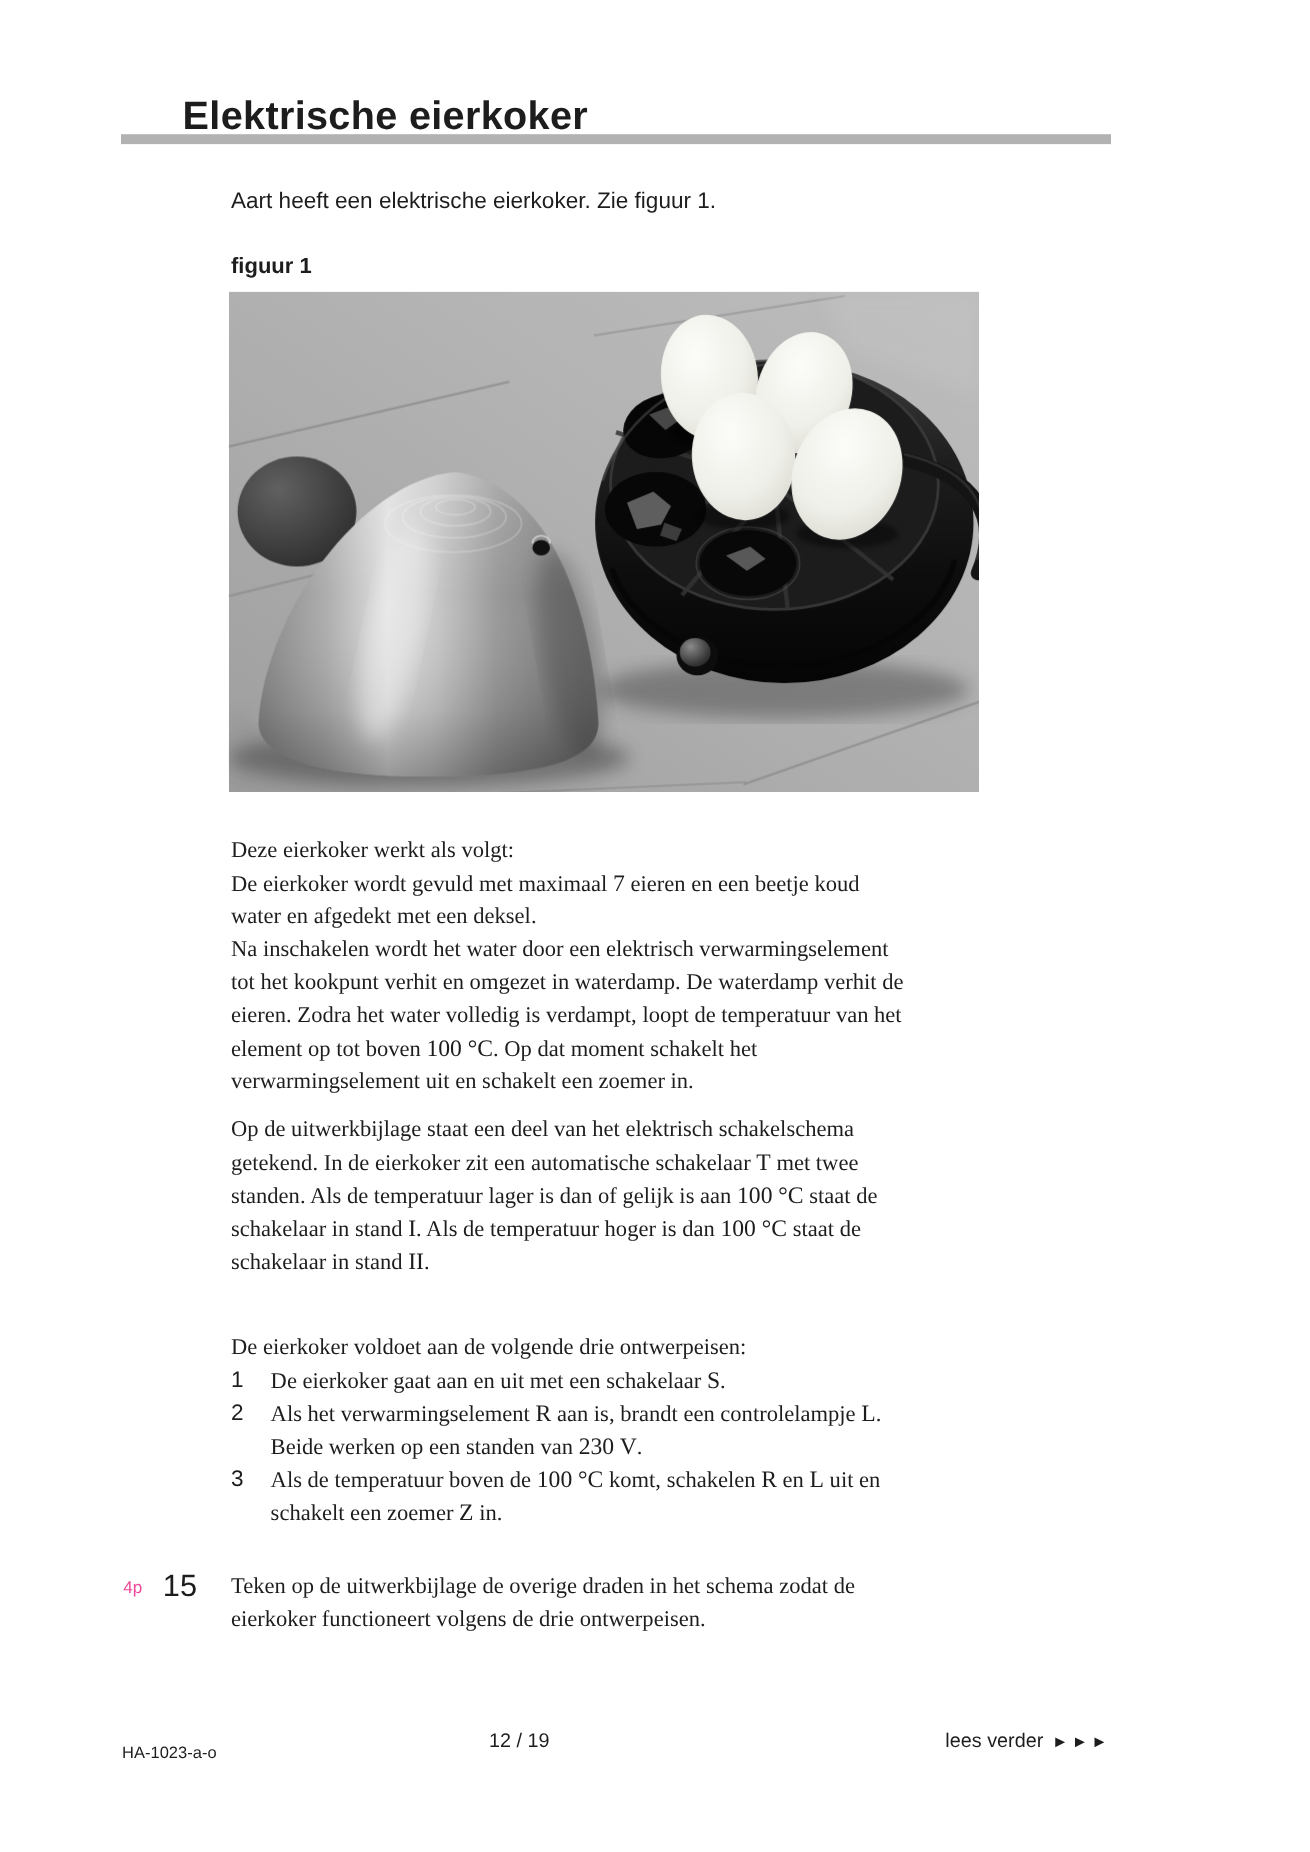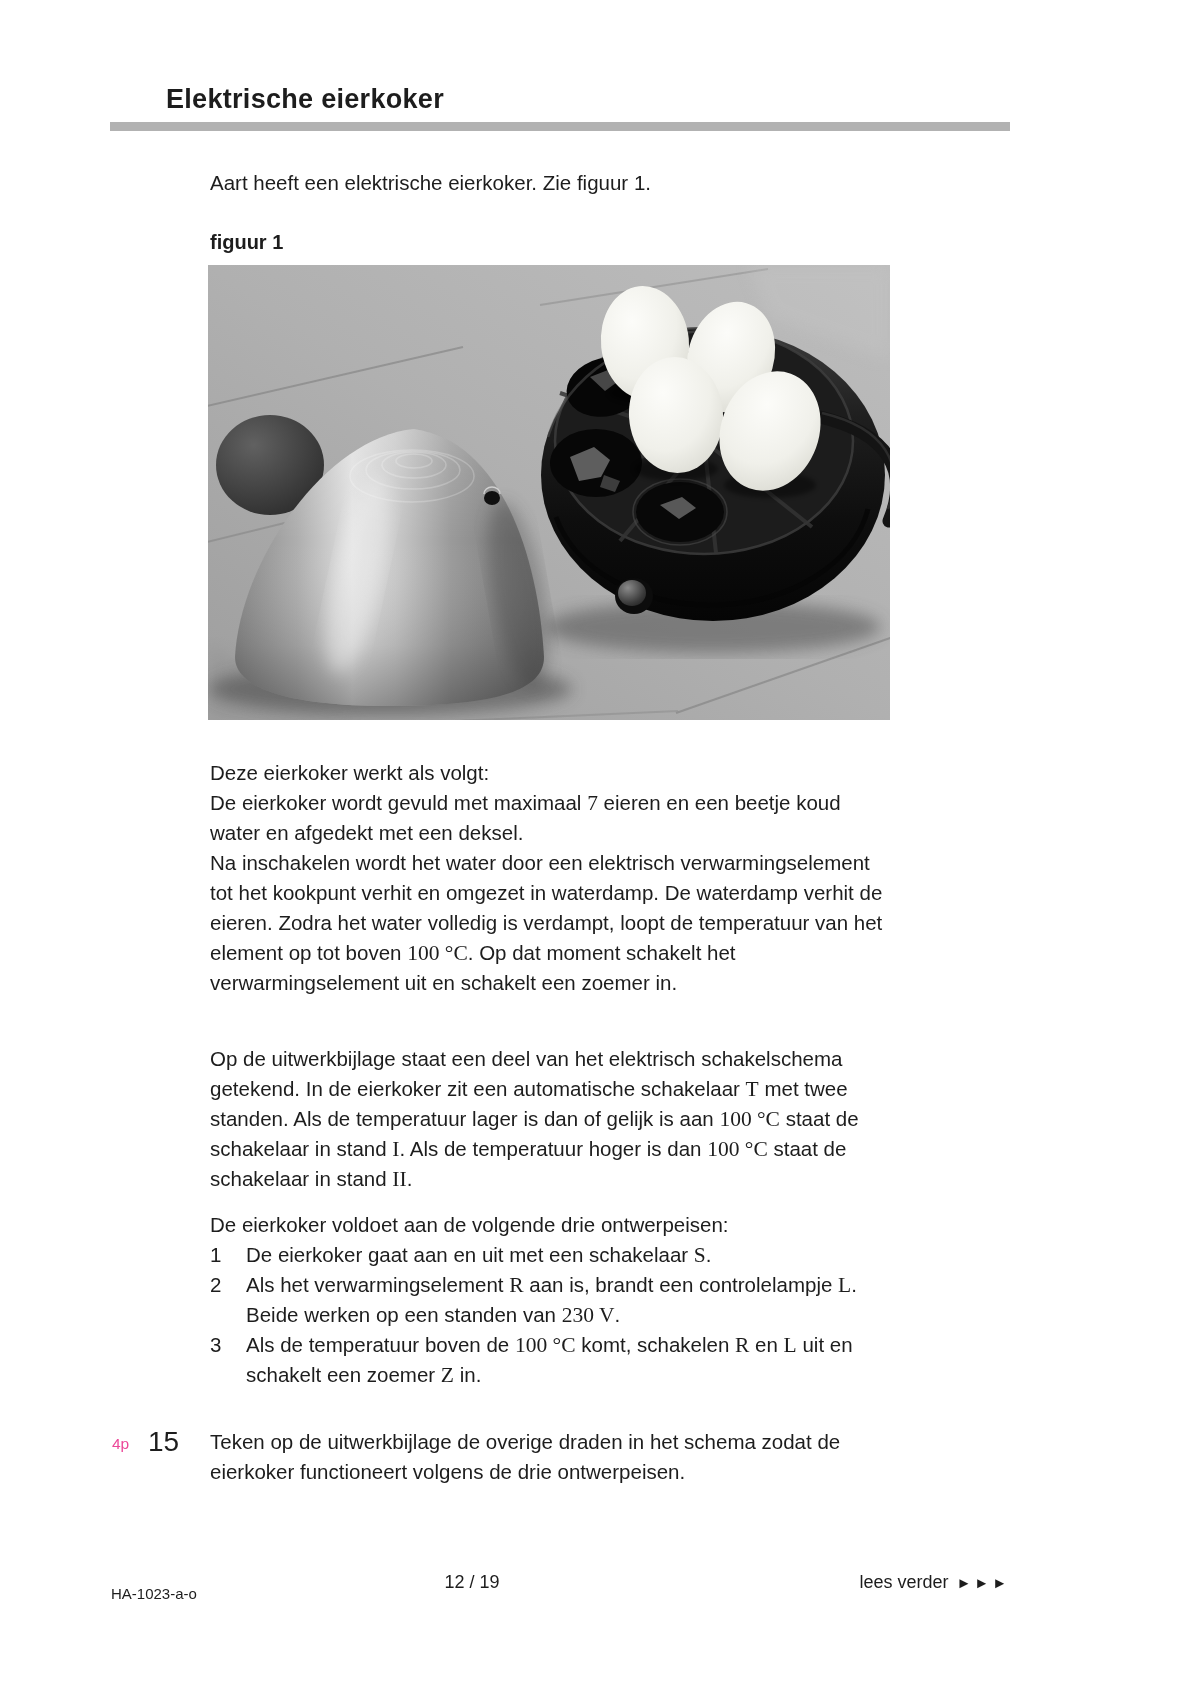--- a/index.html
+++ b/index.html
@@ -1,25 +1,25 @@
 <!DOCTYPE html>
 <html><head>
 <meta charset="utf-8">
 <style>
   html,body{margin:0;padding:0;background:#e9e9e9;}
   .page{
     position:relative;width:1191px;height:1684px;margin:0 auto;background:#ffffff;
     font-family:"Liberation Sans",sans-serif;color:#1d1d1d;overflow:hidden;
   }
   .abs{position:absolute;}
-  .page-title{font-size:27px;font-weight:bold;letter-spacing:.3px;white-space:nowrap;}
+  .page-title{font-size:36px;font-weight:bold;letter-spacing:.3px;white-space:nowrap;}
   .rule{background:#b2b2b2;}
   .body-text{font-size:20.5px;}
   .tline{height:30px;line-height:30px;white-space:pre;}
-  .sg-n{font-family:Liberation Sans, sans-serif;}
+  .sg-n{font-family:Liberation Serif, serif;}
   .sg-s{font-family:"Liberation Serif",serif;font-size:21.5px;}
   .figure-label{font-size:20px;font-weight:bold;white-space:nowrap;}
   .photo-frame{width:682px;height:455px;overflow:hidden;}
   .litem{position:relative;}
   .lnum{position:absolute;left:0;top:0;height:30px;line-height:30px;font-size:20.5px;}
   .llines{margin-left:36px;}
   .qpoints{position:absolute;left:112px;top:5px;font-size:15.5px;line-height:24px;color:#ec4899;}
   .qnum{position:absolute;left:148px;top:0;height:30px;line-height:30px;font-size:28px;font-weight:normal;}
   .qlines{position:absolute;left:210px;top:0;}
   .footer-docid{font-size:15px;white-space:nowrap;}
@@ -166,21 +166,21 @@
       <div class="tline"><span class="sg-n">Deze eierkoker werkt als volgt:</span></div>
       <div class="tline"><span class="sg-n">De eierkoker wordt gevuld met maximaal </span><span class="sg-s">7</span><span class="sg-n"> eieren en een beetje koud</span></div>
       <div class="tline"><span class="sg-n">water en afgedekt met een deksel.</span></div>
       <div class="tline"><span class="sg-n">Na inschakelen wordt het water door een elektrisch verwarmingselement</span></div>
       <div class="tline"><span class="sg-n">tot het kookpunt verhit en omgezet in waterdamp. De waterdamp verhit de</span></div>
       <div class="tline"><span class="sg-n">eieren. Zodra het water volledig is verdampt, loopt de temperatuur van het</span></div>
       <div class="tline"><span class="sg-n">element op tot boven </span><span class="sg-s">100 °C</span><span class="sg-n">. Op dat moment schakelt het</span></div>
       <div class="tline"><span class="sg-n">verwarmingselement uit en schakelt een zoemer in.</span></div>
     </div>
 
-  <div class="abs body-text" style="left:210px;top:1044px;">
+  <div class="abs body-text" style="left:210px;top:1012px;">
       <div class="tline"><span class="sg-n">Op de uitwerkbijlage staat een deel van het elektrisch schakelschema</span></div>
       <div class="tline"><span class="sg-n">getekend. In de eierkoker zit een automatische schakelaar </span><span class="sg-s">T</span><span class="sg-n"> met twee</span></div>
       <div class="tline"><span class="sg-n">standen. Als de temperatuur lager is dan of gelijk is aan </span><span class="sg-s">100 °C</span><span class="sg-n"> staat de</span></div>
       <div class="tline"><span class="sg-n">schakelaar in stand </span><span class="sg-s">I</span><span class="sg-n">. Als de temperatuur hoger is dan </span><span class="sg-s">100 °C</span><span class="sg-n"> staat de</span></div>
       <div class="tline"><span class="sg-n">schakelaar in stand </span><span class="sg-s">II</span><span class="sg-n">.</span></div>
     </div>
 
   <div class="abs body-text" style="left:210px;top:1210px;">
       <div class="tline"><span class="sg-n">De eierkoker voldoet aan de volgende drie ontwerpeisen:</span></div>
     </div>

